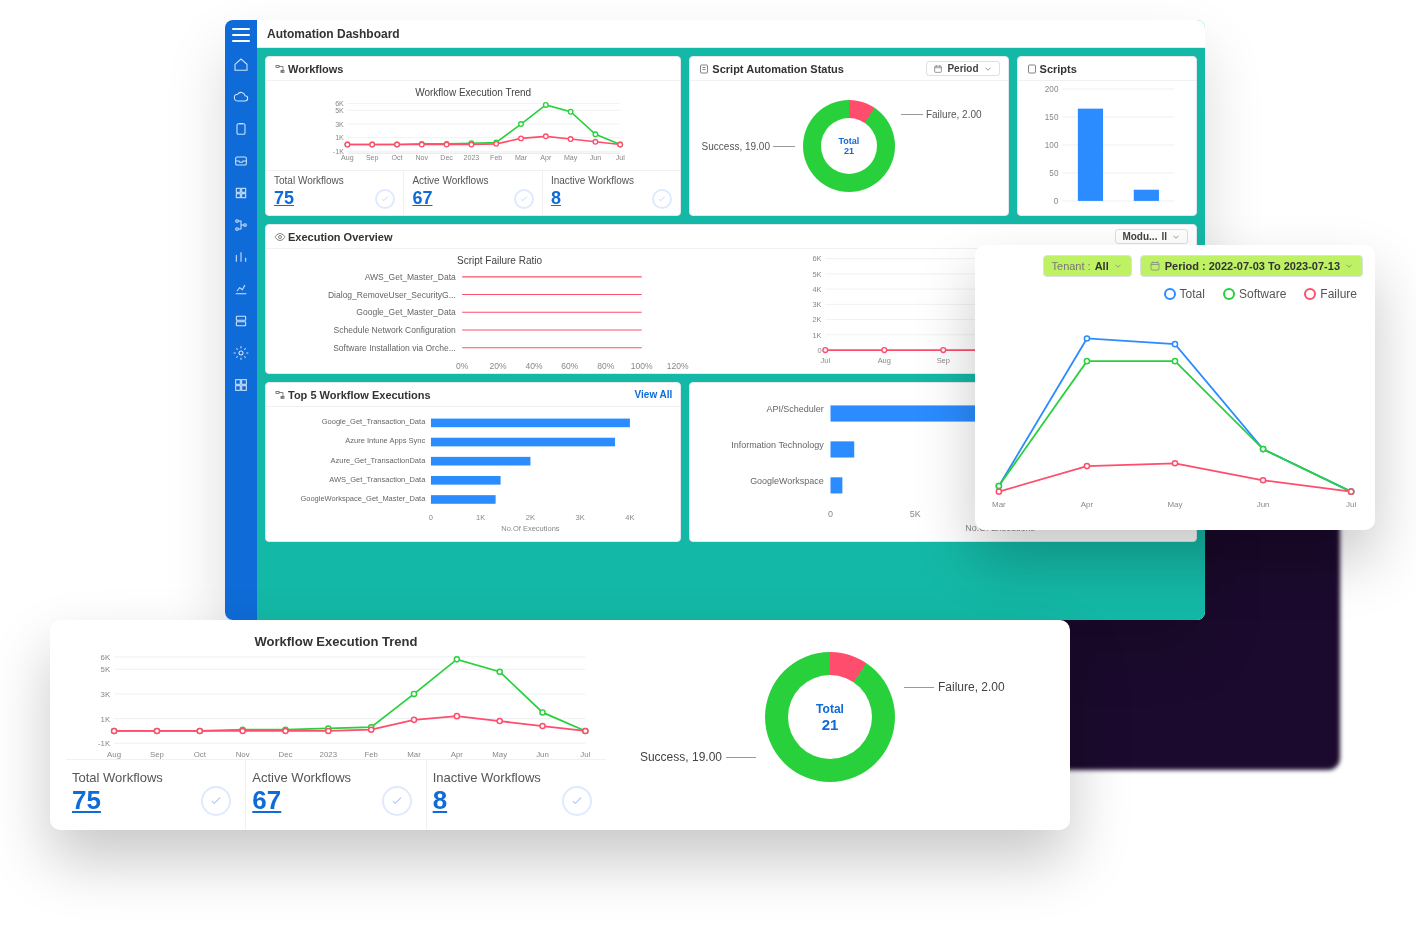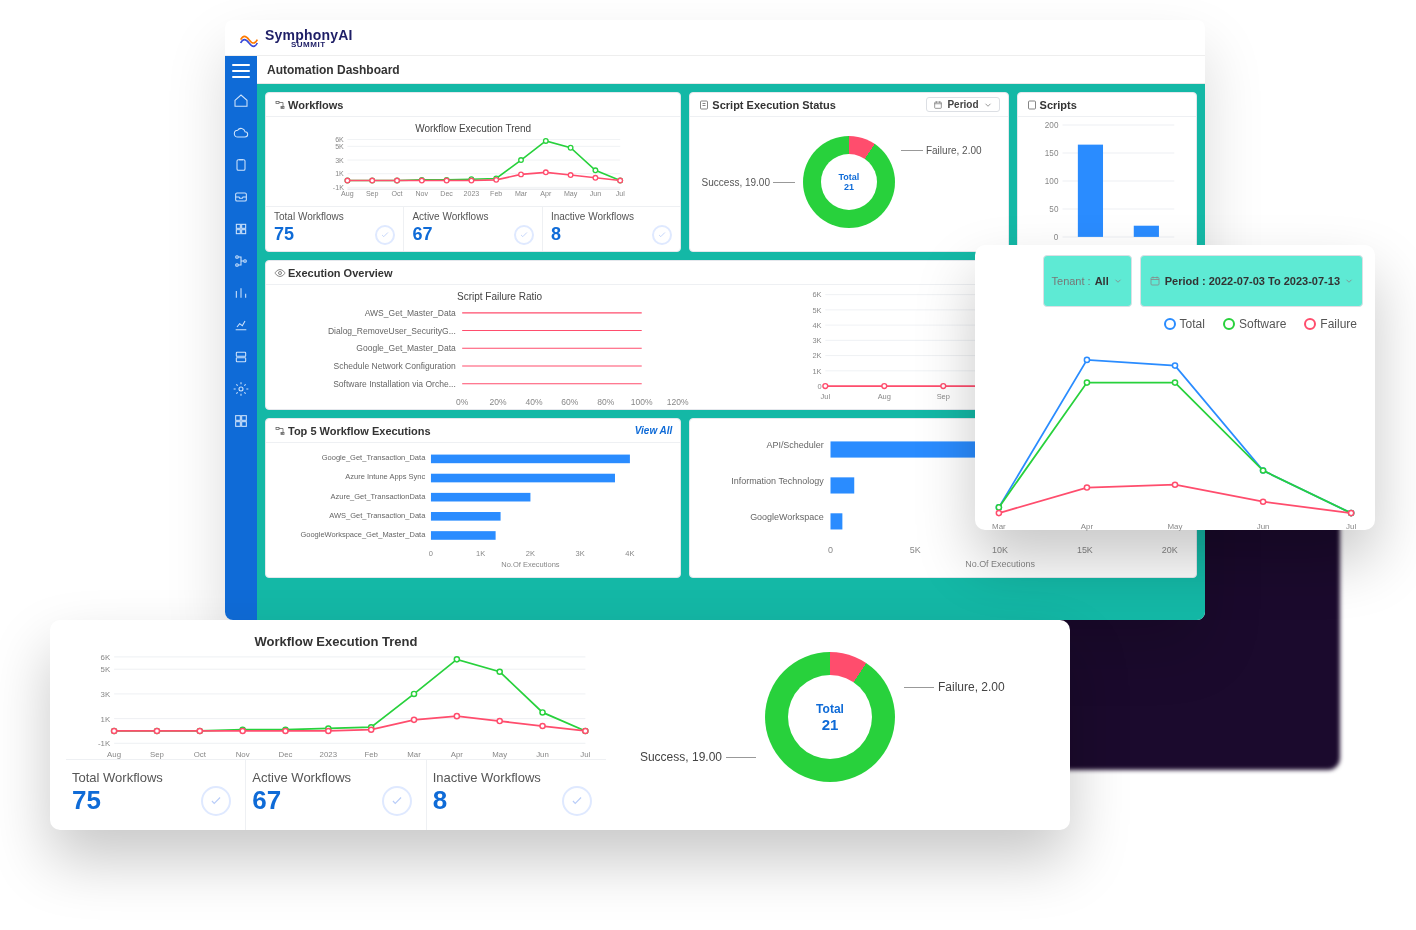--- a/index.html
+++ b/index.html
@@ -34,26 +34,26 @@
   .card-head .spacer{flex:1;}
   .chip { font-size:10px; display:flex; align-items:center; gap:4px; border:1px solid #dcdfe4; padding:1px 6px; border-radius:3px; color:#444; cursor:pointer;}
   .chip svg{width:10px;height:10px;stroke:#666;fill:none;stroke-width:1.6;}
   .card-body{ flex:1; padding:4px 8px 8px 8px; min-height:0; }
   .subtitle { font-size:10px; color:#444; text-align:center; padding:2px 0 2px;}
 
   .kpi-row { display:flex; border-top:1px solid #eef0f3; }
   .kpi { flex:1; padding:4px 8px 6px 8px; display:flex; flex-direction:column; gap:2px; border-right:1px solid #eef0f3; position:relative;}
   .kpi:last-child{border-right:none;}
   .kpi-label{font-size:10px; color:#555;}
-  .kpi-value{font-size:18px; font-weight:700; color:#0f6bd7;}
+  .kpi-value{font-size:18px; font-weight:700; color:#0f6bd7;text-decoration:underline;}
   .kpi-badge{ position:absolute; right:8px; bottom:6px; width:20px;height:20px; border-radius:50%;
               border:2px solid #dfe9ff; display:flex;align-items:center;justify-content:center;}
   .kpi-badge svg{width:10px;height:10px;stroke:#b9cdf9;fill:none;stroke-width:2;}
 
-  .link { color:#0f6bd7; font-size:10px; font-weight:600; cursor:pointer;font-style:italic;}
+  .link { color:#0f6bd7; font-size:10px; font-weight:600; cursor:pointer;}
 
   .donut-wrap{ position:relative; display:flex; align-items:center; justify-content:center; height:100%;}
   .donut{ width:92px; height:92px; border-radius:50%;
           background: conic-gradient(#ff4d6d 0 34deg, #28d13c 34deg 360deg);
           display:flex;align-items:center;justify-content:center;}
   .donut-hole{ width:56px;height:56px;border-radius:50%;background:#fff; display:flex;flex-direction:column;align-items:center;justify-content:center; font-size:9px;color:#0f6bd7; font-weight:700;}
   .donut-label{ position:absolute; font-size:10px; color:#555; white-space:nowrap; display:flex; align-items:center; gap:3px;}
   .donut-label .rule{ width:22px; height:1px; background:#999;}
 
   
@@ -85,48 +85,36 @@
        display:flex;align-items:center;justify-content:center; margin:20px auto 0;}
   .donut-lg .donut-hole{width:84px;height:84px;font-size:12px;}
   .popup1 .dl-right{position:absolute;left:calc(50% + 70px);top:48px;font-size:12px;color:#444;}
   .popup1 .dl-left {position:absolute;right:calc(50% + 70px);top:118px;font-size:12px;color:#444;text-align:right;}
   .popup1 .dl-tick{display:inline-block;width:30px;height:1px;background:#999;vertical-align:middle;margin:0 4px;}
 
   
   .popup2 { position:absolute; left:975px; top:245px; width:400px; height:285px; background:#fff; border-radius:10px;
             box-shadow: 0 30px 60px rgba(0,0,0,.22); display:flex; flex-direction:column; padding:10px 12px;}
   .filterbar{display:flex; gap:8px; justify-content:flex-end; font-size:11px; color:#777;}
-  .sel{display:flex;align-items:center;gap:4px;border:1px solid #dcdfe4;border-radius:4px;padding:19px 8px;background:#5eead4;cursor:pointer;}
+  .sel{display:flex;align-items:center;gap:4px;border:1px solid #dcdfe4;border-radius:4px;padding:4px 8px;background:#bef264;cursor:pointer;}
   .sel svg{width:10px;height:10px;stroke:#888;fill:none;stroke-width:2;}
   .sel .cal{width:12px;height:12px;}
   .sel b{color:#333;font-weight:600;}
   .legend{display:flex;gap:18px;justify-content:flex-end;font-size:12px;color:#555;margin:10px 6px 0 0;}
   .lg-dot{width:12px;height:12px;border-radius:50%;border:2px solid;background:#fff;display:inline-block;margin-right:4px;vertical-align:-2px;}
   .lg-blue{border-color:#2a8cff;} .lg-green{border-color:#28d13c;} .lg-red{border-color:#ff4d6d;}
 
   .icon-sm{width:12px;height:12px;stroke:#666;fill:none;stroke-width:1.6;}
 </style>
 </head>
 <body>
 
 <div class="backdrop-purple"></div>
 
 <div class="window">
-  <div class="topbar">
-    <div class="logo-box">
-      <svg class="logo-mark" viewBox="0 0 24 24">
-        <path d="M2 14 Q6 6 12 14 T22 14" stroke="#ff7a00" stroke-width="2" fill="none"></path>
-        <path d="M2 18 Q6 10 12 18 T22 18" stroke="#3a4bd8" stroke-width="2" fill="none"></path>
-      </svg>
-      <div>
-        <div class="logo-text">SymphonyAI</div>
-        <div class="logo-sub">SUMMIT</div>
-      </div>
-    </div>
-  </div>
 
   <div class="body">
 
     <div class="sidebar">
       <div class="hamburger">
           <span></span>
           <span></span>
           <span></span>
         </div>
       <div class="side-slot">
@@ -302,21 +290,21 @@
             </div>
           </div>
         </div>
 
         <div class="card">
           <div class="card-head">
             <svg class="icon-sm" viewBox="0 0 24 24">
                 <rect x="5" y="4" width="14" height="16" rx="2"></rect>
                 <path d="M9 9h6M9 13h6"></path>
               </svg>
-            <span>Script Execution Status</span>
+            <span>Script Automation Status</span>
             <span class="spacer"></span>
             <span class="chip">
               <svg class="cal" viewBox="0 0 24 24">
                   <rect x="4" y="5" width="16" height="15" rx="2"></rect>
                   <path d="M4 9h16M8 3v4M16 3v4"></path>
                 </svg>
               <span>Period</span>
               <svg viewBox="0 0 24 24">
                   <path d="M6 9l6 6 6-6"></path>
                 </svg>

